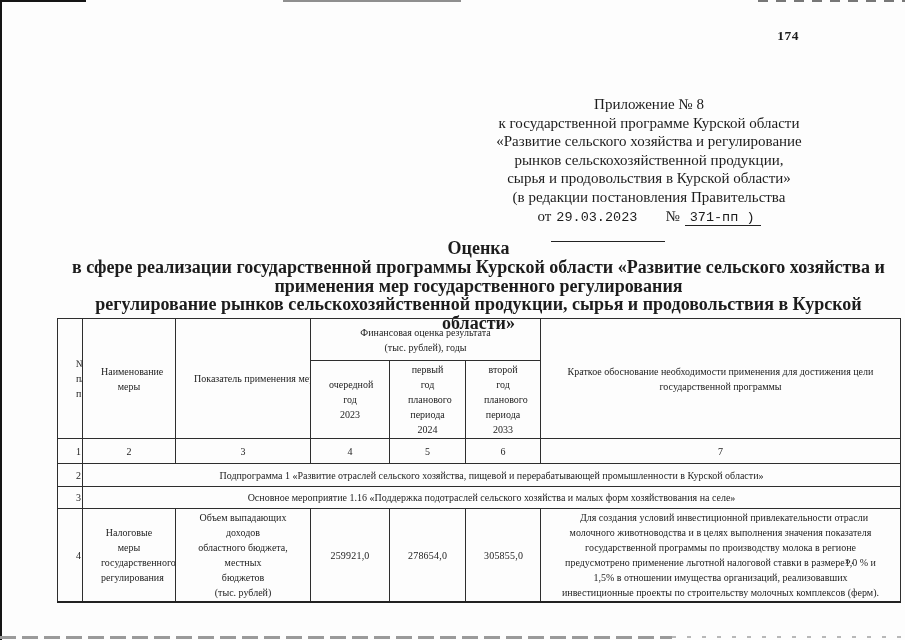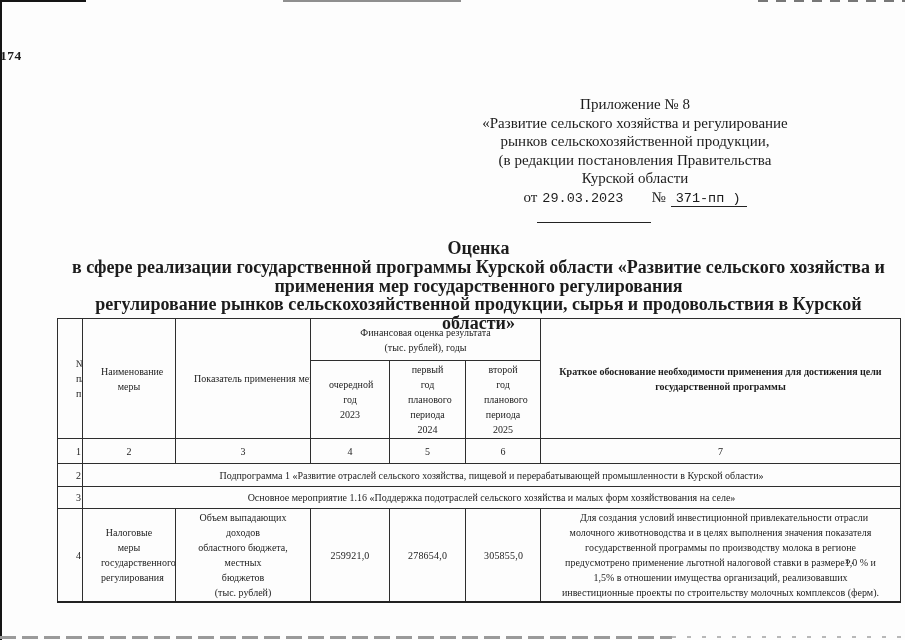--- a/index.html
+++ b/index.html
@@ -12,38 +12,38 @@
 
   
   .art{position:absolute;background:#151515;}
   #art-left{left:0;top:0;width:2px;height:640px;}
   #art-top-1{left:0;top:0;width:86px;height:2px;}
   #art-top-2{left:283px;top:0;width:178px;height:2px;background:#8f8f8f;}
   #art-top-3{left:758px;top:0;width:147px;height:2px;background:repeating-linear-gradient(90deg,#777 0 10px,transparent 10px 18px);}
   #art-bottom-1{left:0;top:636px;width:672px;height:3px;background:repeating-linear-gradient(90deg,#9a9a9a 0 16px,transparent 16px 22px);}
   #art-bottom-2{left:672px;top:636px;width:233px;height:2px;background:repeating-linear-gradient(90deg,#b8b8b8 0 4px,transparent 4px 15px);}
 
-  #page-number{top:48px;left:0;width:799px;text-align:left;font-size:13.5px;font-weight:600;letter-spacing:.5px;}
+  #page-number{top:28px;left:0;width:799px;text-align:right;font-size:13.5px;font-weight:600;letter-spacing:.5px;}
 
-  #appendix{top:95px;left:378px;width:514px;text-align:center;font-size:15px;line-height:18.6px;}
+  #appendix{top:95px;left:392px;width:514px;text-align:center;font-size:15px;line-height:18.6px;}
   #appendix .line{white-space:nowrap;}
   .fill{font-family:"Liberation Mono",monospace;font-size:13.5px;border-bottom:1.4px solid #222;display:inline-block;line-height:15px;}
   .fill-date{padding:0 28px 16px 5px;}
   .fill-num{padding:0 6px 0 5px;margin-left:5px;text-align:center;}
 
   #doc-title{top:239px;left:57px;width:843px;text-align:center;font-weight:bold;font-size:18px;line-height:18.8px;}
 
   #main-table{position:absolute;top:318px;left:57px;width:843px;border-collapse:collapse;table-layout:fixed;border:1px solid #2e2e2e;border-bottom:2px solid #222;}
   #main-table td{border:1px solid #2e2e2e;text-align:center;vertical-align:middle;padding:1px 18px;overflow:hidden;font-size:10px;line-height:1.5;}
   .pre{white-space:pre-line;}
   tr.h1 td{font-size:11px;}
   td.head-top{vertical-align:top;padding-top:10px;}
   td.head-group{vertical-align:middle;}
   td.nowrap{white-space:nowrap;}
-  td.just-head{vertical-align:top;padding-top:12px;font-weight:bold;}
+  td.just-head{vertical-align:top;padding-top:12px;}
   tr.nr td{font-size:10.5px;}
   tr.r4 td{vertical-align:top;padding-top:5px;}
   td.val{font-size:11px;letter-spacing:.2px;}
   td.justif{
     text-align:justify;font-size:8.8px;line-height:1.5;
     padding:4px 7px;text-indent:7px;vertical-align:top;
   }
   #closing-quote{top:553px;left:845px;width:40px;font-size:12px;text-align:left;}
 </style>
 </head>
@@ -53,24 +53,25 @@
 <div class="art" id="art-top-1"></div>
 <div class="art" id="art-top-2"></div>
 <div class="art" id="art-top-3"></div>
 <div class="art" id="art-bottom-1"></div>
 <div class="art" id="art-bottom-2"></div>
 
 <div class="abs" id="page-number">174</div>
 
 <div class="abs" id="appendix">
   <div class="line">Приложение № 8</div>
+  <div class="line">к государственной программе Курской области</div>
   <div class="line">«Развитие сельского хозяйства и регулирование</div>
   <div class="line">рынков сельскохозяйственной продукции,</div>
+  <div class="line">сырья и продовольствия в Курской области»</div>
   <div class="line">(в редакции постановления Правительства</div>
-  <div class="line">Курской области</div>
   <div class="line">
     <span>от</span><span class="fill fill-date">29.03.2023</span><span>№</span><span class="fill fill-num">371-пп )</span>
   </div>
 </div>
 
 <div class="abs" id="doc-title">
   <div>Оценка</div>
   <div>в сфере реализации государственной программы Курской области «Развитие сельского хозяйства и</div>
   <div>применения мер государственного регулирования</div>
   <div>регулирование рынков сельскохозяйственной продукции, сырья и продовольствия в Курской области»</div>
@@ -100,21 +101,21 @@
   </tr>
   <tr class="h2" style="height:64px">
     <td class="pre head-top">очередной год
 2023</td>
     <td class="pre head-top">первый год
 планового периода
 2024</td>
     <td class="pre head-top">второй год
 планового
 периода
-2025</td>
+2033</td>
   </tr>
   <tr class="nr" style="height:25px">
     <td>1</td>
     <td>2</td>
     <td>3</td>
     <td>4</td>
     <td>5</td>
     <td>6</td>
     <td>7</td>
   </tr>

